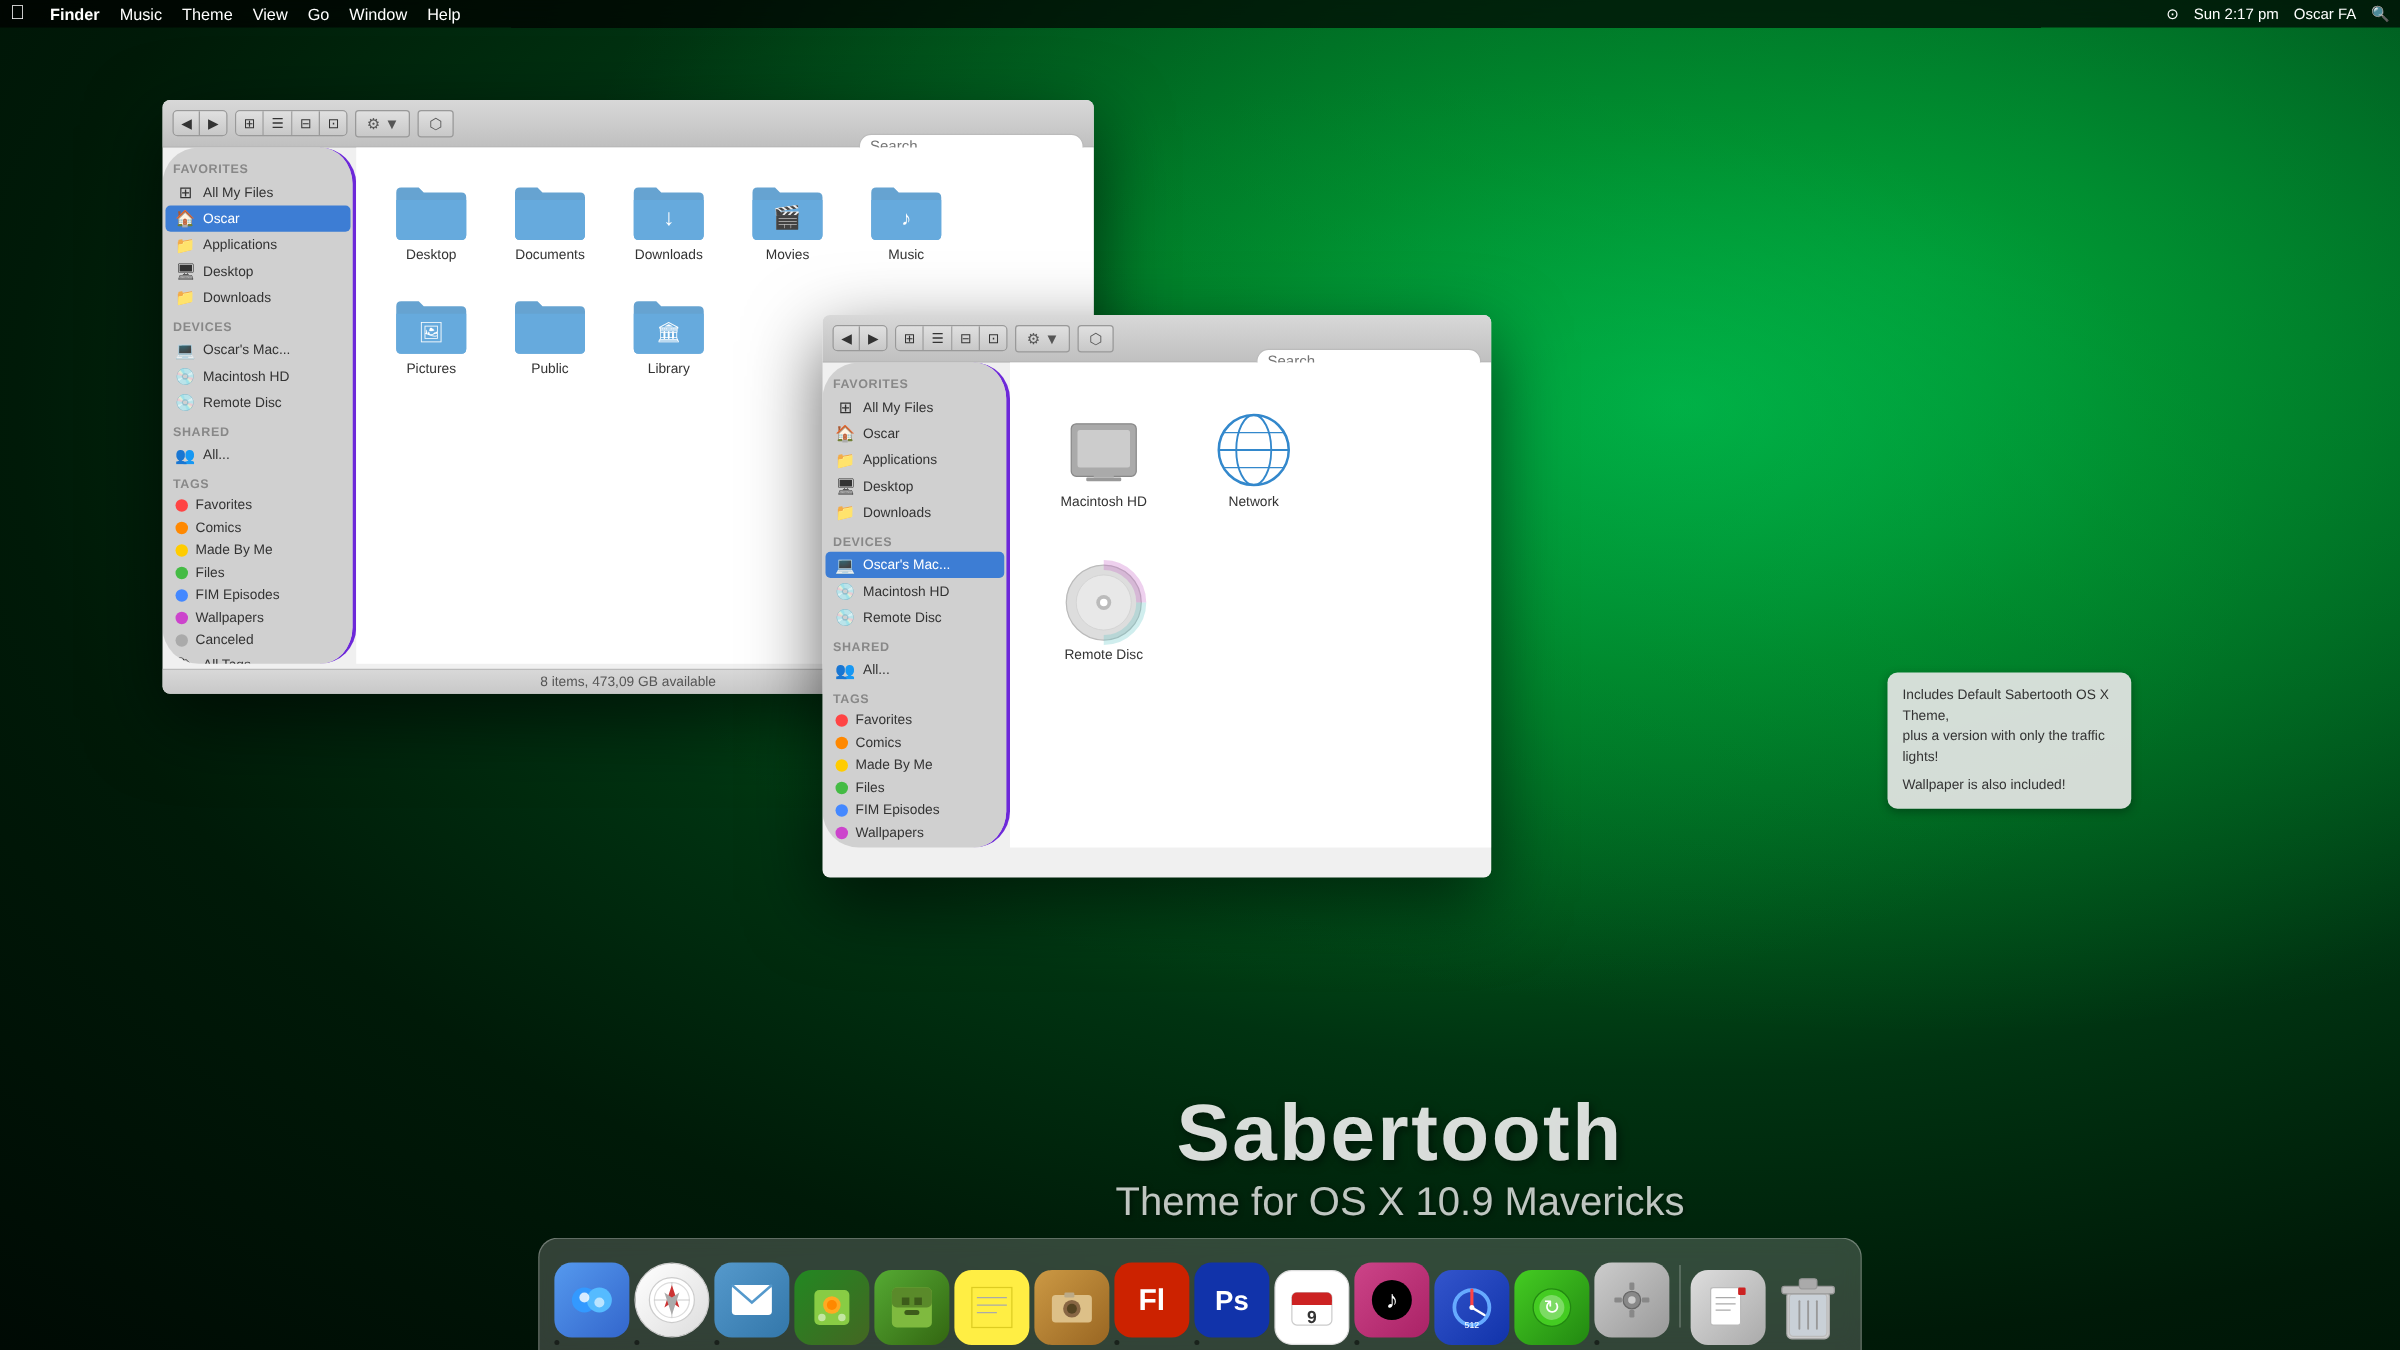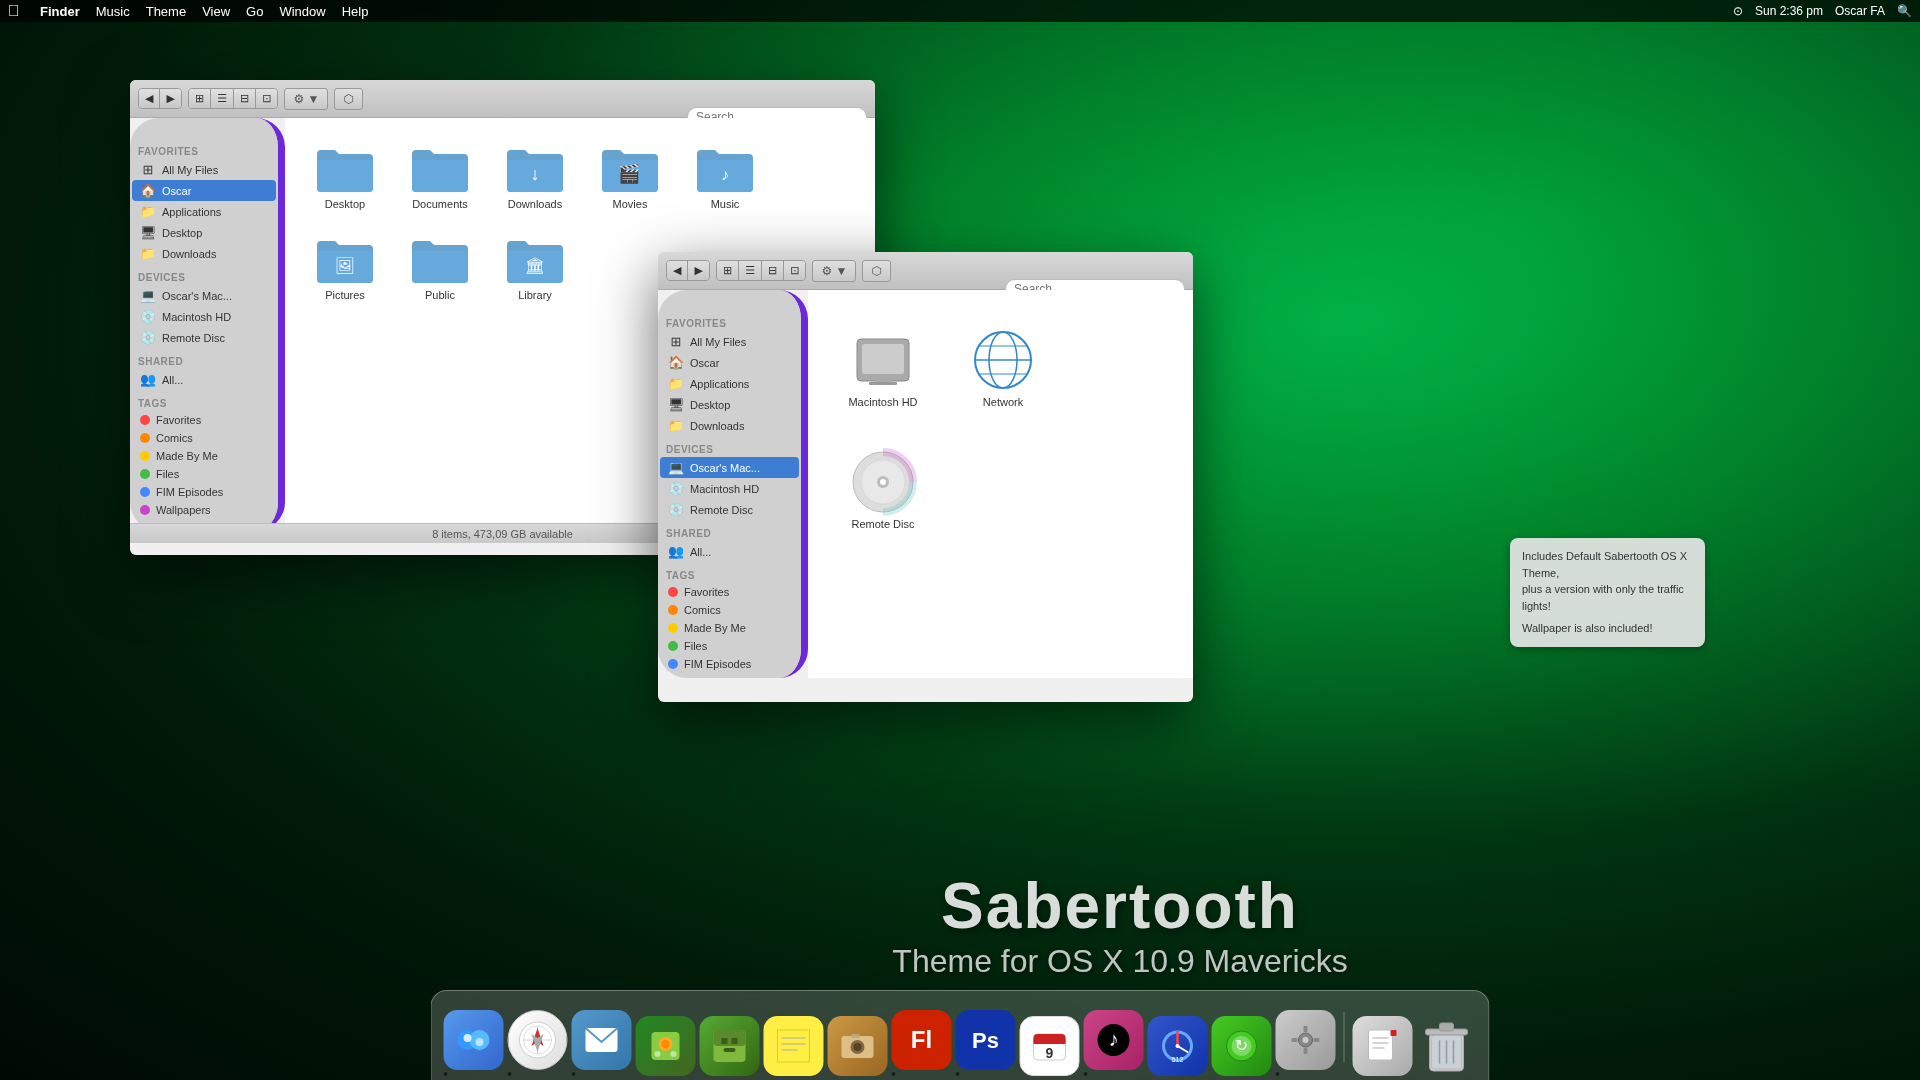--- a/index.html
+++ b/index.html
@@ -169,25 +169,25 @@
     
     .window-body {
       display: flex;
       height: calc(100% - 62px);
     }
 
     
     .sidebar {
       width: 155px;
       background: rgba(200,200,200,0.8);
-      border-right: 7px solid #6d28d9;
+      border-right: 3px solid #6d28d9;
       overflow-y: auto;
       font-size: 11px;
       color: #333;
-      padding: 20px 0;
+      padding: 4px 0;
       flex-shrink: 0;
       border-radius: 29px;
     }
     .sidebar-section-label {
       padding: 8px 8px 2px 8px;
       font-size: 10px;
       font-weight: 600;
       color: #888;
       text-transform: uppercase;
       letter-spacing: 0.5px;
@@ -262,21 +262,21 @@
     .status-bar {
       height: 20px;
       background: linear-gradient(to bottom, #d8d8d8, #c8c8c8);
       border-top: 1px solid #bbb;
       display: flex;
       align-items: center;
       justify-content: center;
       font-size: 11px;
       color: #555;
       position: absolute;
-      bottom: 12px;
+      bottom: 0;
       left: 0;
       right: 0;
     }
 
     
     .finder-window-2 .content-area {
       padding: 30px;
       gap: 30px;
     }
 
@@ -390,21 +390,21 @@
     <span style="font-weight:600">Finder</span>
     <span>Music</span>
     <span>Theme</span>
     <span>View</span>
     <span>Go</span>
     <span>Window</span>
     <span>Help</span>
   </div>
   <div class="menubar-right">
     <span>⊙</span>
-    <span>Sun 2:36 pm</span>
+    <span>Sun 2:17 pm</span>
     <span>Oscar FA</span>
     <span>🔍</span>
   </div>
 </div>
 
 <div class="finder-window finder-window-1">
 
 
   <div class="toolbar">
     <div class="btn-group">

